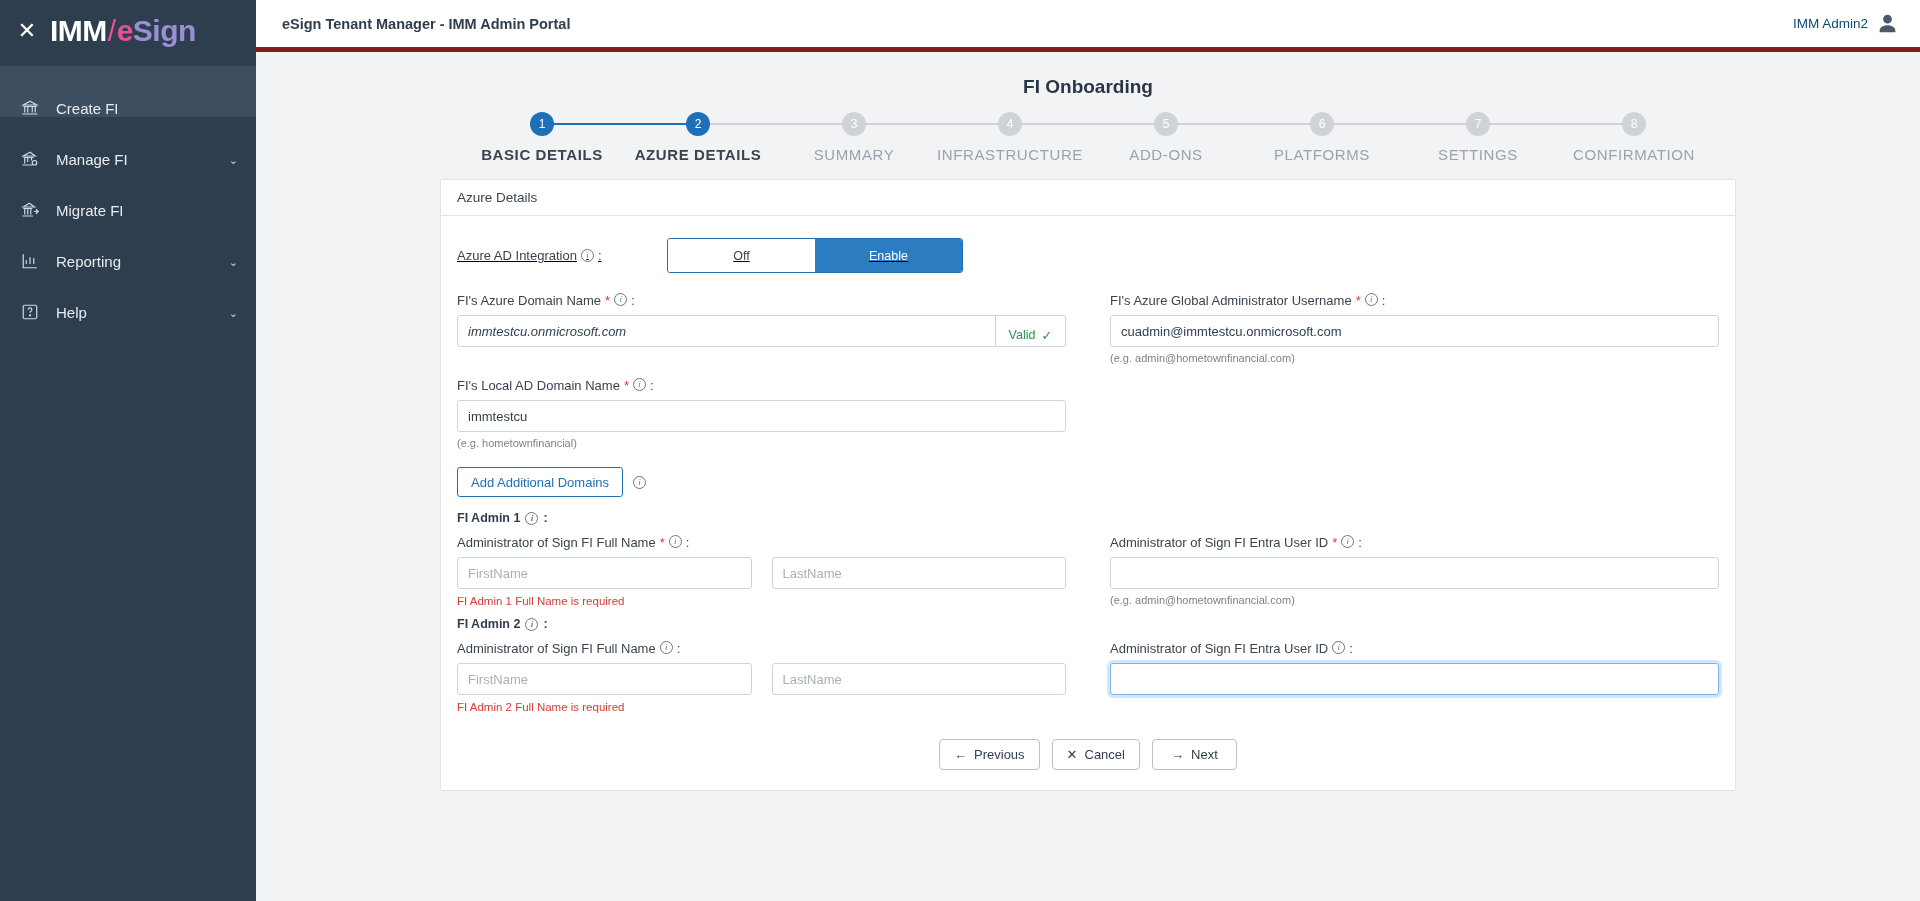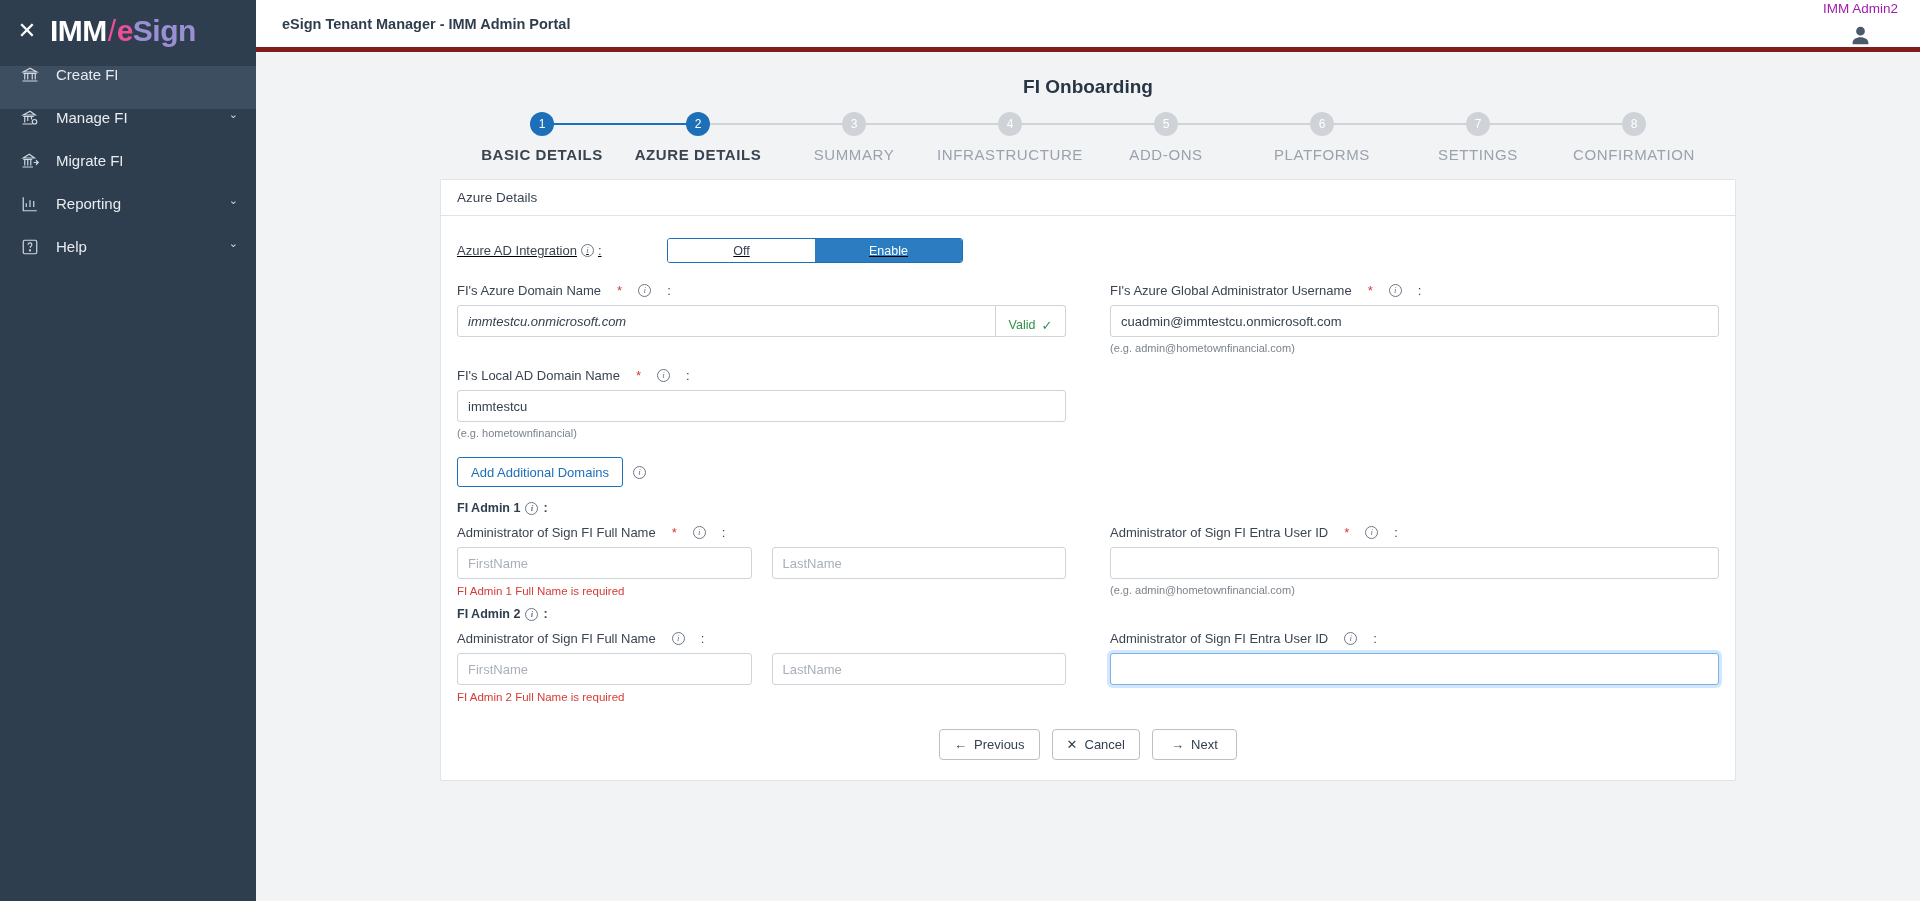--- a/index.html
+++ b/index.html
@@ -49,22 +49,22 @@
     letter-spacing: -0.5px;
   }
   .logo .imm { color: #ffffff; }
   .logo .slash { color: #e94f9a; font-weight: 400; margin: 0 1px; }
   .logo .e { color: #e94f9a; }
   .logo .sign { color: #9b8fd4; }
 
   .nav { margin-top: 4px; }
   .nav-item {
     display: flex;
-    align-items: flex-start;
-    height: 43px;
+    align-items: flex-end;
+    height: 51px;
     padding: 0 18px 0 20px;
     font-size: 15px;
     color: #e8ecf1;
     cursor: pointer;
     position: relative;
   }
   .nav-item.active { background: #3d4e60; }
   .nav-item .ico {
     width: 26px;
     min-width: 26px;
@@ -99,22 +99,21 @@
   .topbar-title {
     font-size: 14.5px;
     font-weight: bold;
     color: #2f3e4e;
   }
   .topbar-right {
     display: flex;
     align-items: center;
     gap: 9px;
     font-size: 13.5px;
-    color: #a21caf;
-    flex-direction: column;
+    color: #0c4a6e;
   }
   .avatar-icon { color: #4a5a6a; display: flex; }
 
   .content {
     flex: 1;
     background: #f2f3f5;
     padding: 16px 0 0 0;
     overflow: hidden;
   }
   .page-title {
@@ -191,22 +190,22 @@
 
   .row { display: flex; }
   .col { width: 50%; padding-right: 22px; }
   .col.right { padding-right: 0; padding-left: 22px; }
 
   .field-label {
     font-size: 13px;
     color: #3a4450;
     margin-bottom: 7px;
     display: flex;
-    align-items: center;
-    gap: 16px;
+    align-items: flex-start;
+    gap: 4px;
   }
   .req { color: #d63b34; font-size: 13px; }
   .colon { color: #3a4450; }
   .info-i {
     display: inline-flex;
     align-items: center;
     justify-content: center;
     width: 13px; height: 13px;
     border: 1px solid #6c7683;
     border-radius: 50%;
@@ -244,21 +243,21 @@
     font-size: 11.5px;
     color: #d63b34;
     margin-top: 6px;
   }
 
   
   .toggle-wrap { display: flex; align-items: center; }
   .toggle {
     display: flex;
     width: 296px;
-    height: 25px;
+    height: 35px;
     border: 1px solid #1d6fb8;
     border-radius: 3px;
     overflow: hidden;
     font-size: 12.5px;
   }
   .toggle div {
     flex: 1;
     display: flex;
     align-items: center;
     justify-content: center;

